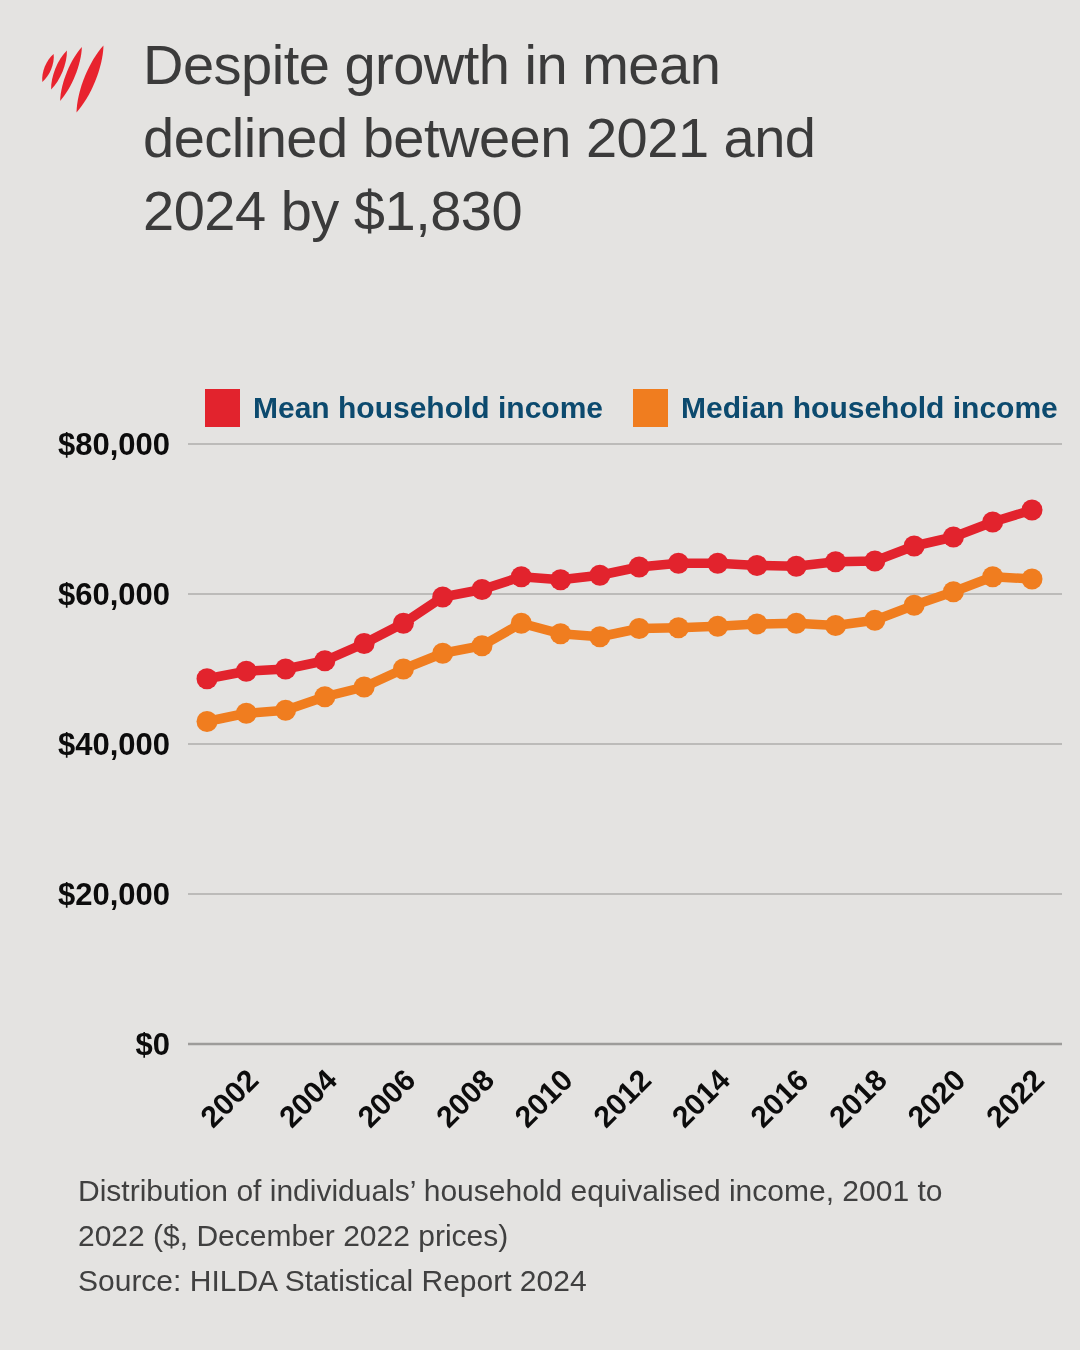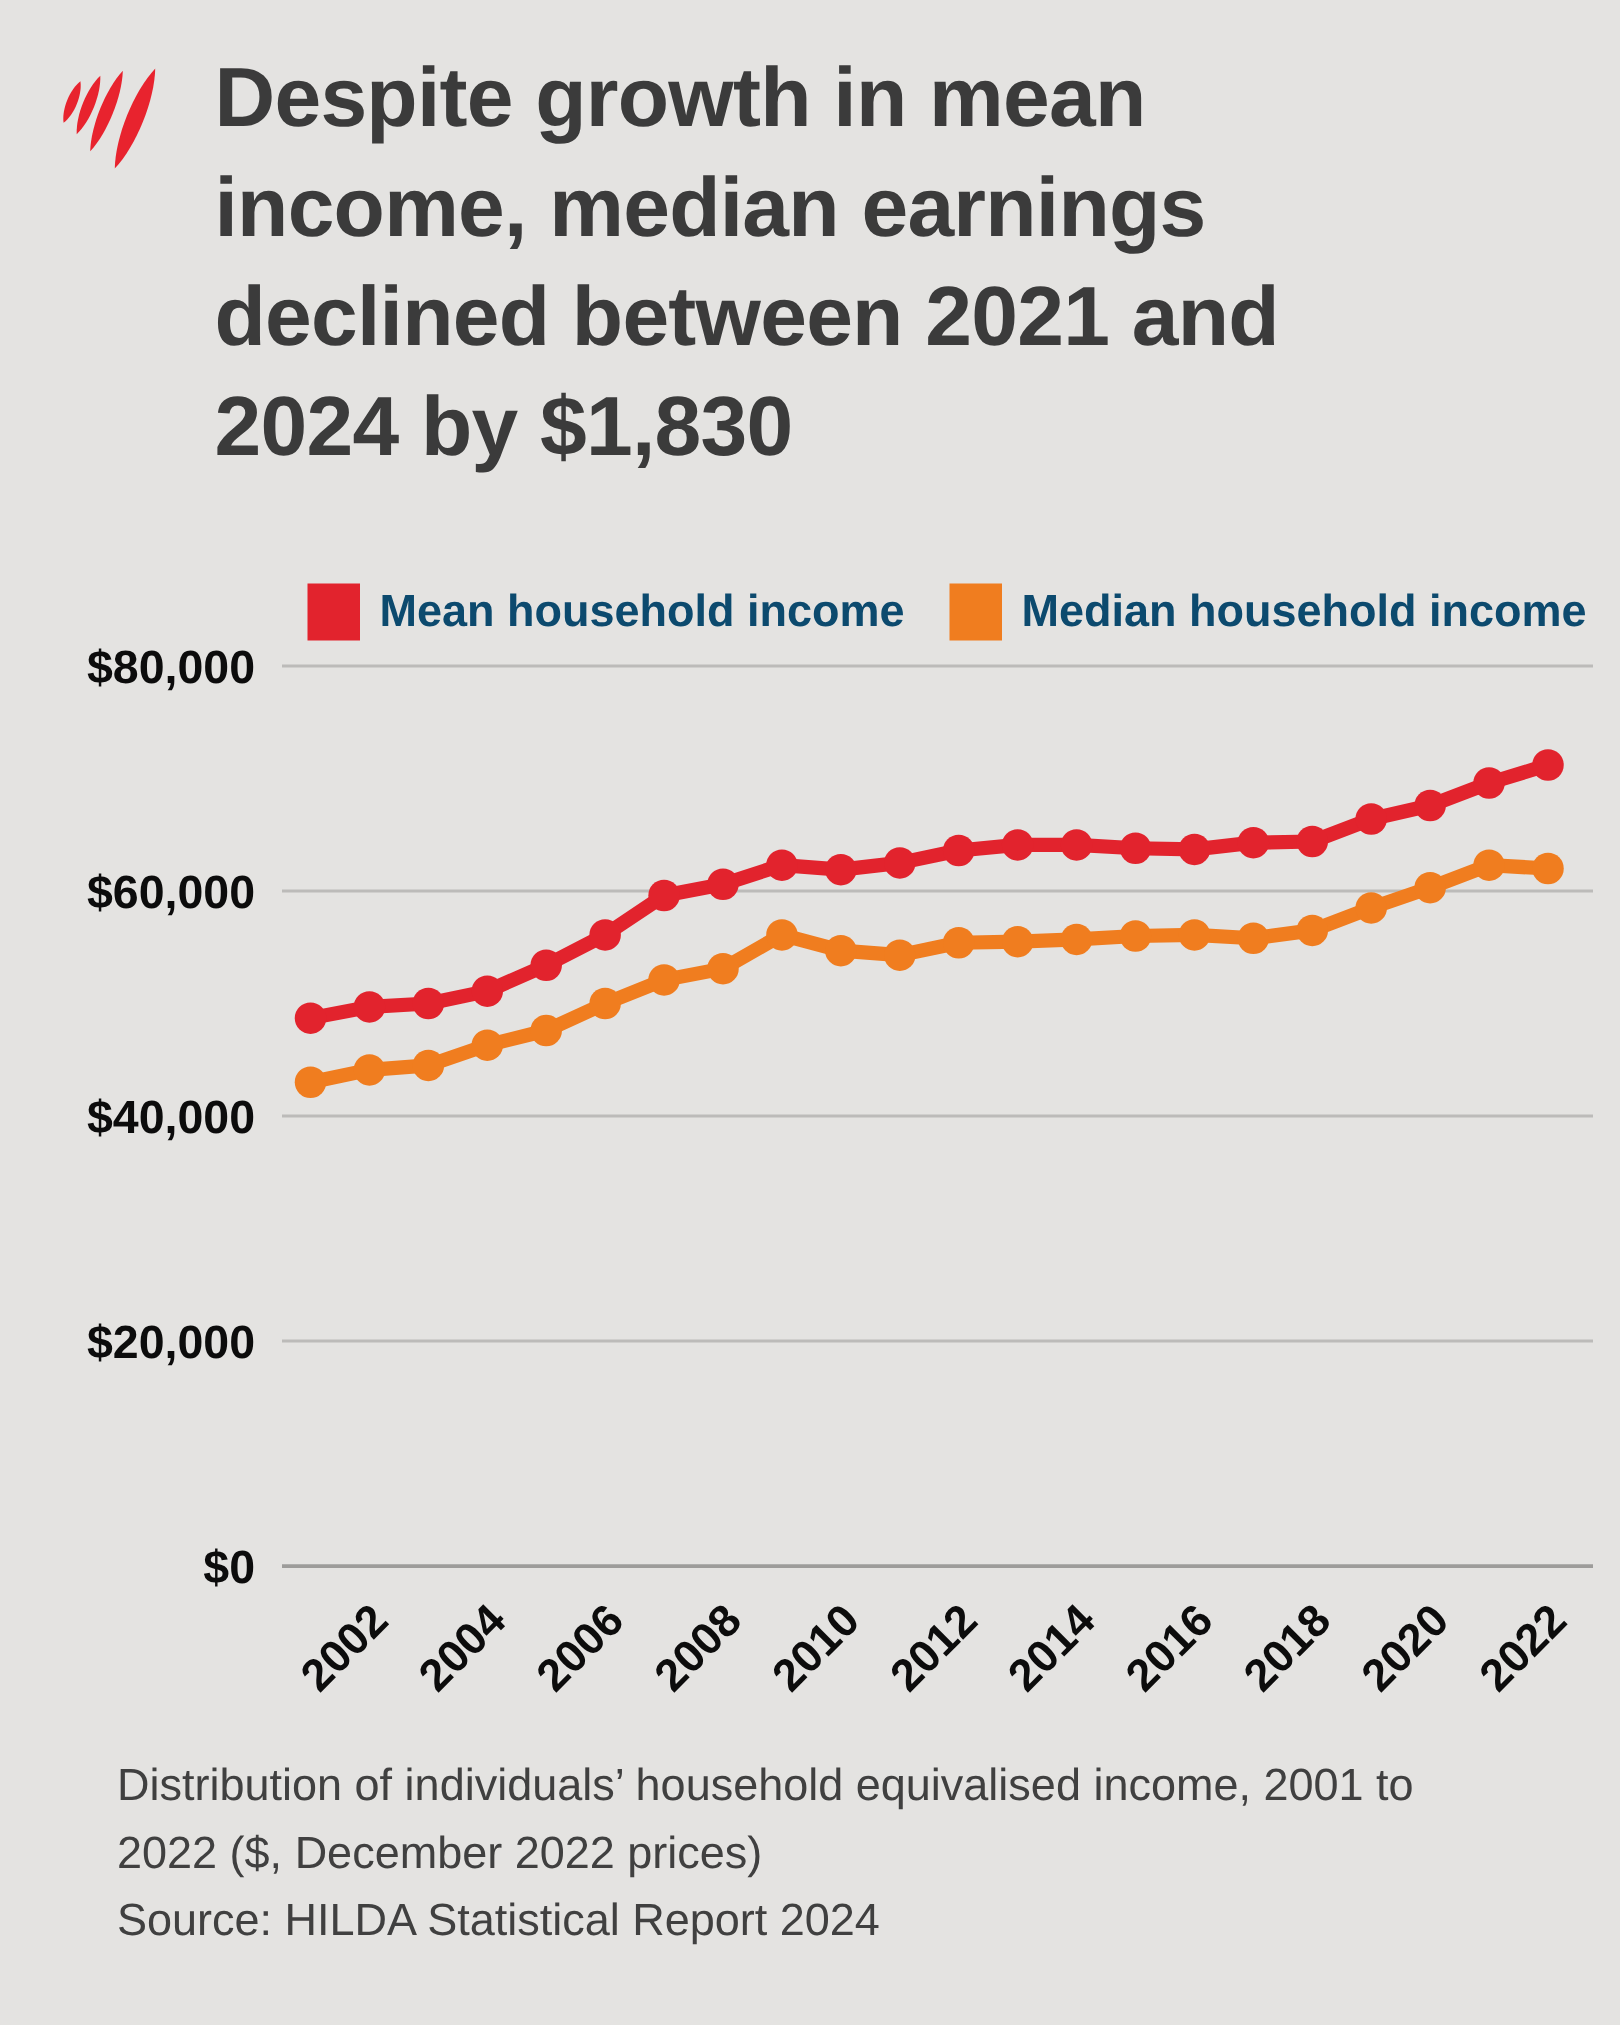--- a/index.html
+++ b/index.html
@@ -7,21 +7,21 @@
   .page{
     position:relative;
     width:1080px;height:1350px;
     background:#e4e3e1;
     overflow:hidden;
     margin:0 auto;
   }
   .logo{position:absolute;left:30px;top:32px;width:96px;height:100px;}
   .title{
     position:absolute;left:143px;top:28px;width:880px;
-    font-size:56px;font-weight:bold;color:#3b3b3b;
+    font-size:56px;font-weight:normal;color:#3b3b3b;
     line-height:73px;letter-spacing:-0.5px;
   }
   .legend{
     position:absolute;left:205px;top:389px;
     display:flex;align-items:center;gap:30px;
   }
   .legend-item{display:flex;align-items:center;gap:13px;}
   .legend-swatch{width:35px;height:38px;}
   .legend-label{font-size:30px;font-weight:bold;color:#0c4a6e;white-space:nowrap;}
   .chart-svg{position:absolute;left:0;top:0;width:1080px;height:1350px;}
@@ -41,21 +41,20 @@
     <g fill="#e8232e">
       <path transform="translate(18,36) rotate(22)" d="M0,-15 C4.6,-7 4.6,7 0,15 C-4.6,7 -4.6,-7 0,-15 Z"></path>
       <path transform="translate(29,38) rotate(22)" d="M0,-21 C5.2,-9.5 5.2,9.5 0,21 C-5.2,9.5 -5.2,-9.5 0,-21 Z"></path>
       <path transform="translate(41,42) rotate(22)" d="M0,-29 C6,-13 6,13 0,29 C-6,13 -6,-13 0,-29 Z"></path>
       <path transform="translate(60,47) rotate(22)" d="M0,-36 C7.6,-16 7.6,16 0,36 C-7.6,16 -7.6,-16 0,-36 Z"></path>
     </g>
   </svg>
 
   <div class="title">
     <div>Despite growth in mean</div>
-    <div>income, median earnings</div>
     <div>declined between 2021 and</div>
     <div>2024 by $1,830</div>
   </div>
 
   <div class="legend">
     <div class="legend-item">
       <span class="legend-swatch" style="background: rgb(226, 35, 45);"></span>
       <span class="legend-label">Mean household income</span>
     </div>
     <div class="legend-item">

